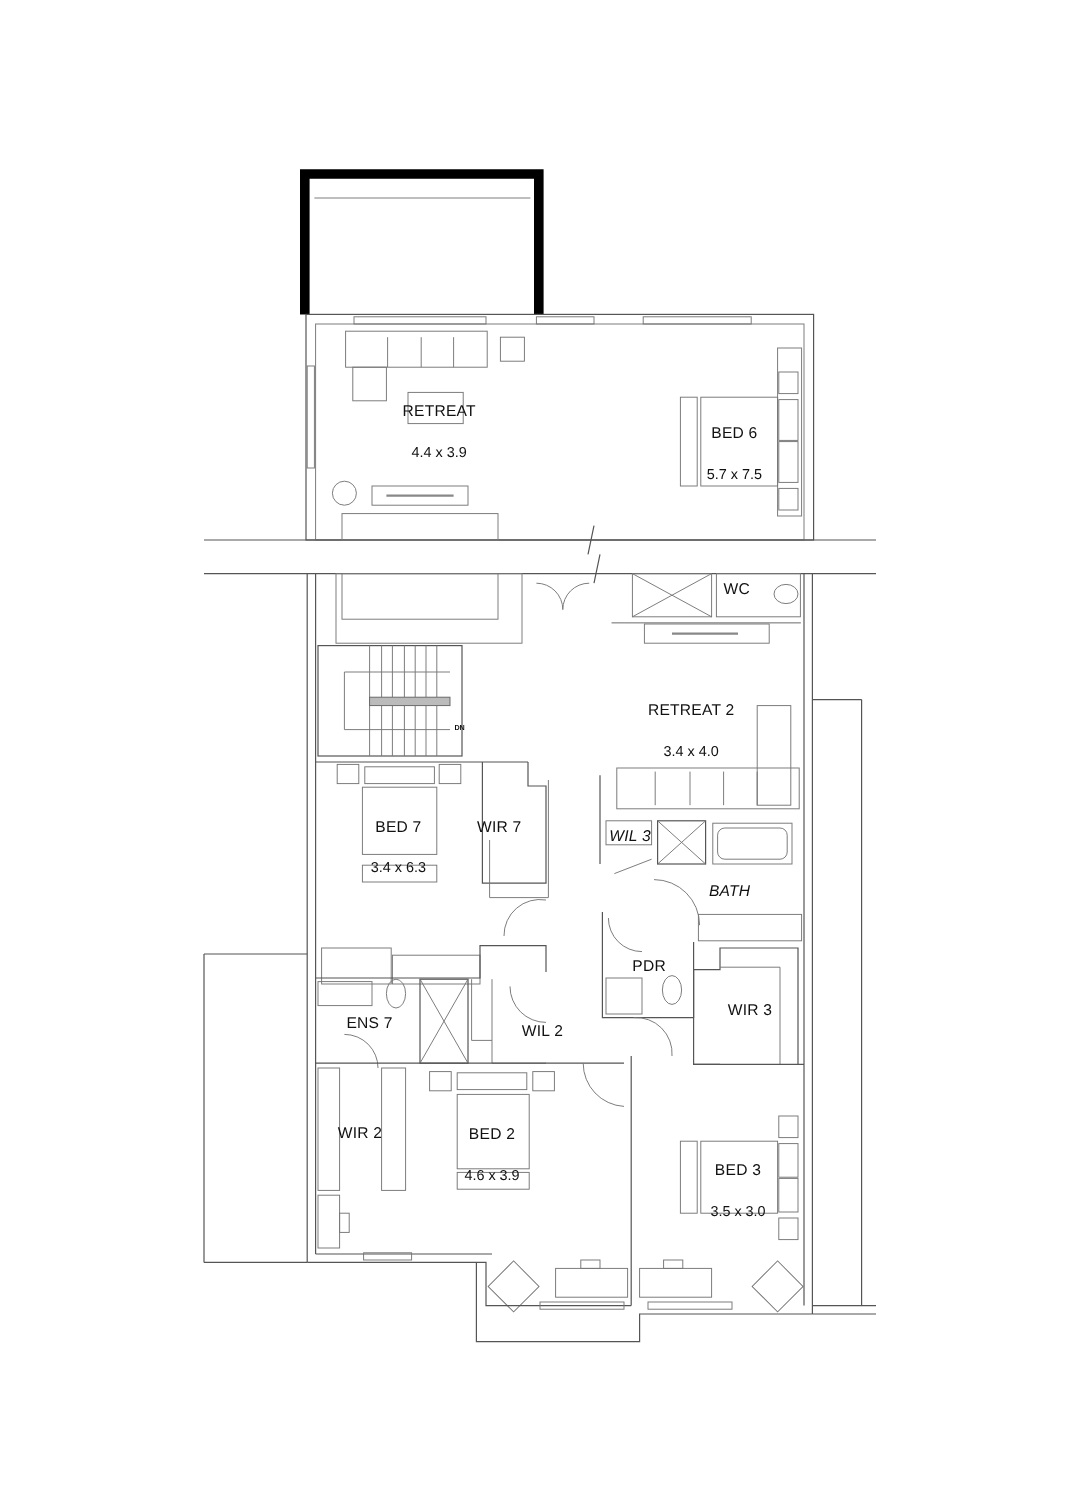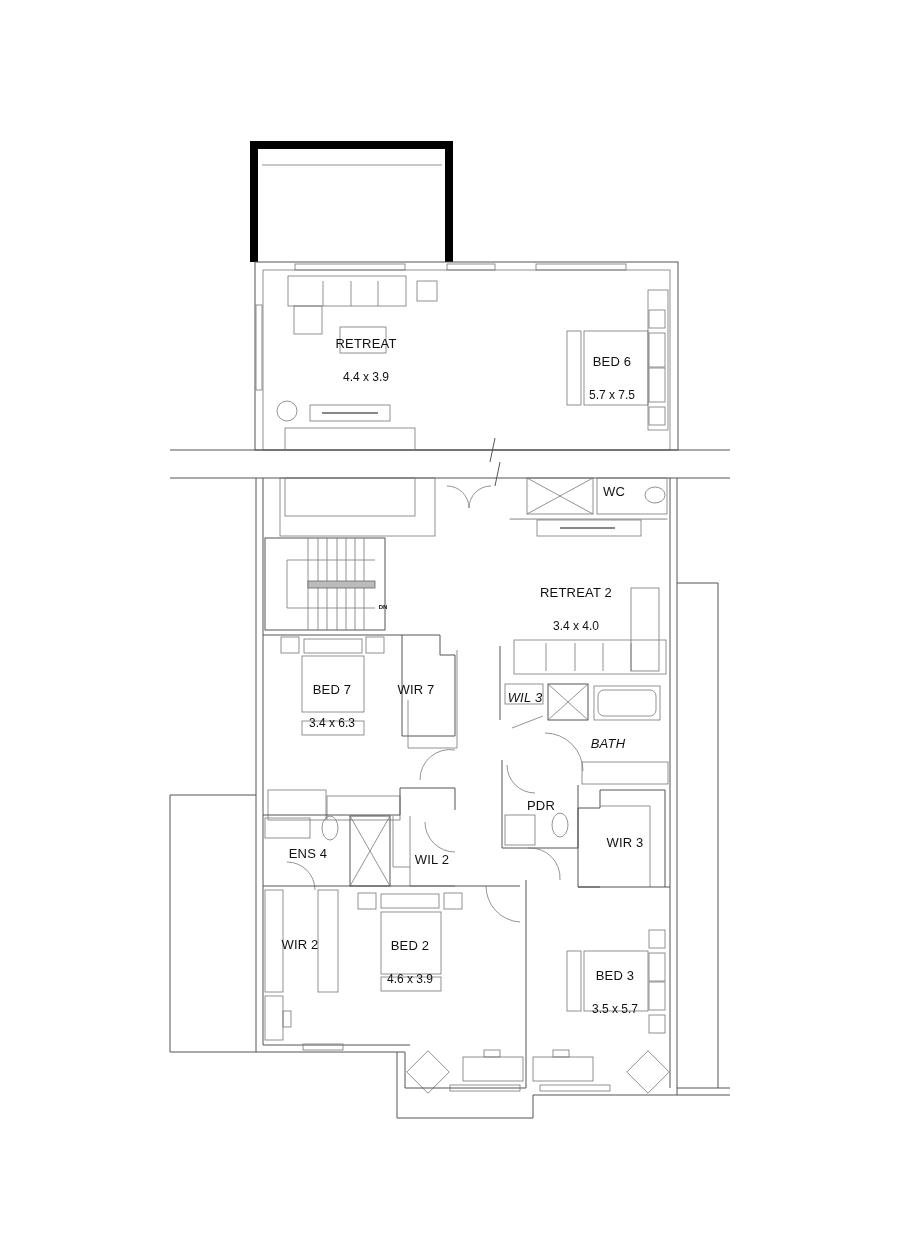--- a/index.html
+++ b/index.html
@@ -208,32 +208,32 @@
 <div class="label" style="left:525px; top:688px;font-style:italic;">
   <span class="room-name">WIL 3</span>
 </div>
 <div class="label" style="left:608px; top:734px;font-style:italic;">
   <span class="room-name">BATH</span>
 </div>
 <div class="label" style="left:541px; top:796px;">
   <span class="room-name">PDR</span>
 </div>
 <div class="label" style="left:308px; top:844px;">
-  <span class="room-name">ENS 4</span>
-</div>
-<div class="label" style="left:432px; top:850px;">
+  <span class="room-name">ENS 7</span>
+</div>
+<div class="label" style="left:452px; top:850px;">
   <span class="room-name">WIL 2</span>
 </div>
 <div class="label" style="left:625px; top:833px;">
   <span class="room-name">WIR 3</span>
 </div>
 <div class="label" style="left:300px; top:935px;">
   <span class="room-name">WIR 2</span>
 </div>
 <div class="label" style="left:410px; top:936px;">
   <span class="room-name">BED 2</span>
   <span class="room-dim">4.6 x 3.9</span>
 </div>
 <div class="label" style="left:615px; top:966px;">
   <span class="room-name">BED 3</span>
-  <span class="room-dim">3.5 x 5.7</span>
+  <span class="room-dim">3.5 x 3.0</span>
 </div>
 <div class="label tag" style="left:383px; top:604px;">DN</div>
 
 </body></html>

